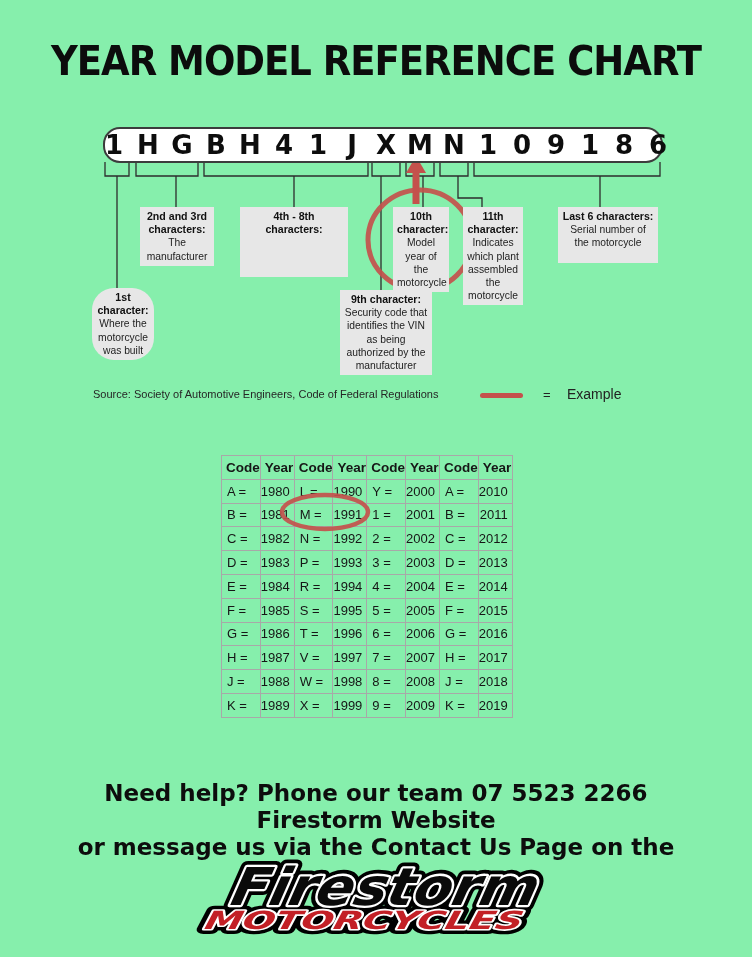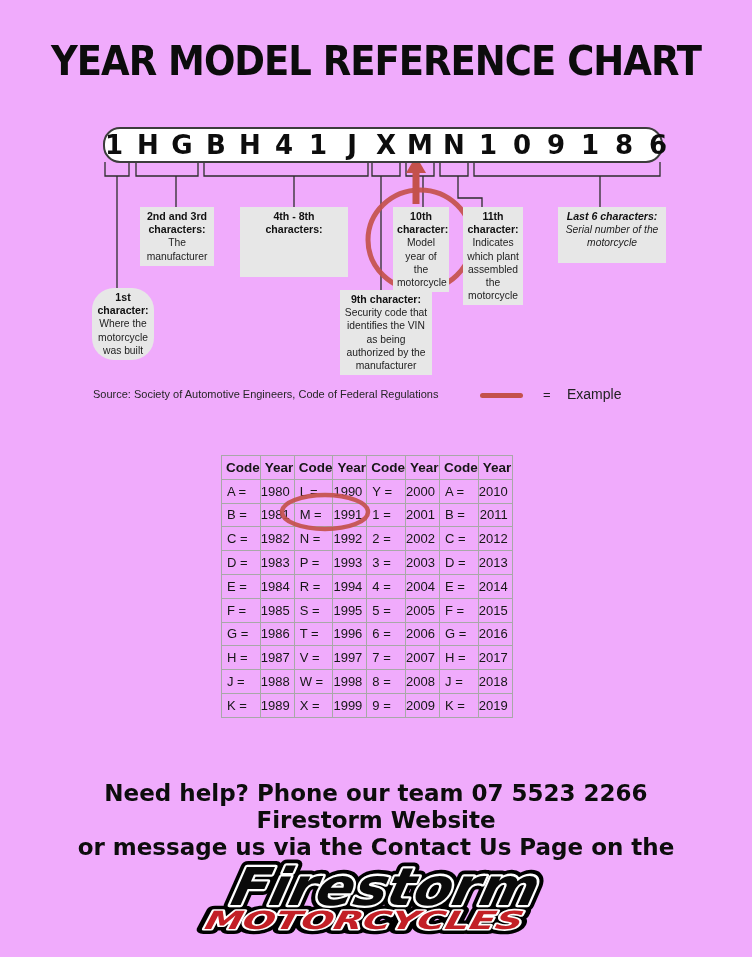--- a/index.html
+++ b/index.html
@@ -4,21 +4,21 @@
 <style>
   :root{
     --accent-red:#c4514c;
     --logo-red:#c32026;
     --callout-bg:#e7e7e7;
     --grid-line:#a8a8a8;
     --line-dark:#2d2d2d;
   }
   html,body{margin:0;padding:0;background:#fff;}
   .page{
-    position:relative;width:752px;height:957px;background:#f0abfc;
+    position:relative;width:752px;height:957px;background:#86efac;
     font-family:"Liberation Sans",sans-serif;color:#1c1c1c;overflow:hidden;
   }
   .title{
     position:absolute;top:40px;left:0;width:752px;text-align:center;
     font-family:"DejaVu Sans",sans-serif;font-weight:bold;font-size:37px;
     letter-spacing:-1px;color:#0c0c0c;transform:scaleY(1.08);
   }
   
   .vin-box{
     position:absolute;left:103px;top:127px;width:560px;height:36px;
@@ -131,21 +131,21 @@
   <div class="callout" style="left:393px;top:207px;width:56px;min-height:66px;">
     <b>10th character:</b><br>
     <span>Model year of the motorcycle</span>
   </div>
 
   <div class="callout" style="left:463px;top:207px;width:60px;min-height:91px;">
     <b>11th character:</b><br>
     <span>Indicates which plant assembled the motorcycle</span>
   </div>
 
-  <div class="callout" style="left:558px;top:207px;width:108px;min-height:56px;font-style:italic;">
+  <div class="callout" style="left:558px;top:207px;width:100px;min-height:56px;">
     <b>Last 6 characters:</b><br>
     <span>Serial number of the motorcycle</span>
   </div>
 
   <div class="source-row">Source:  Society of Automotive Engineers, Code of Federal Regulations</div>
   <div class="red-dash"></div>
   <div class="legend-eq">=</div>
   <div class="legend-label">Example</div>
 
   <div class="year-table-wrap">

